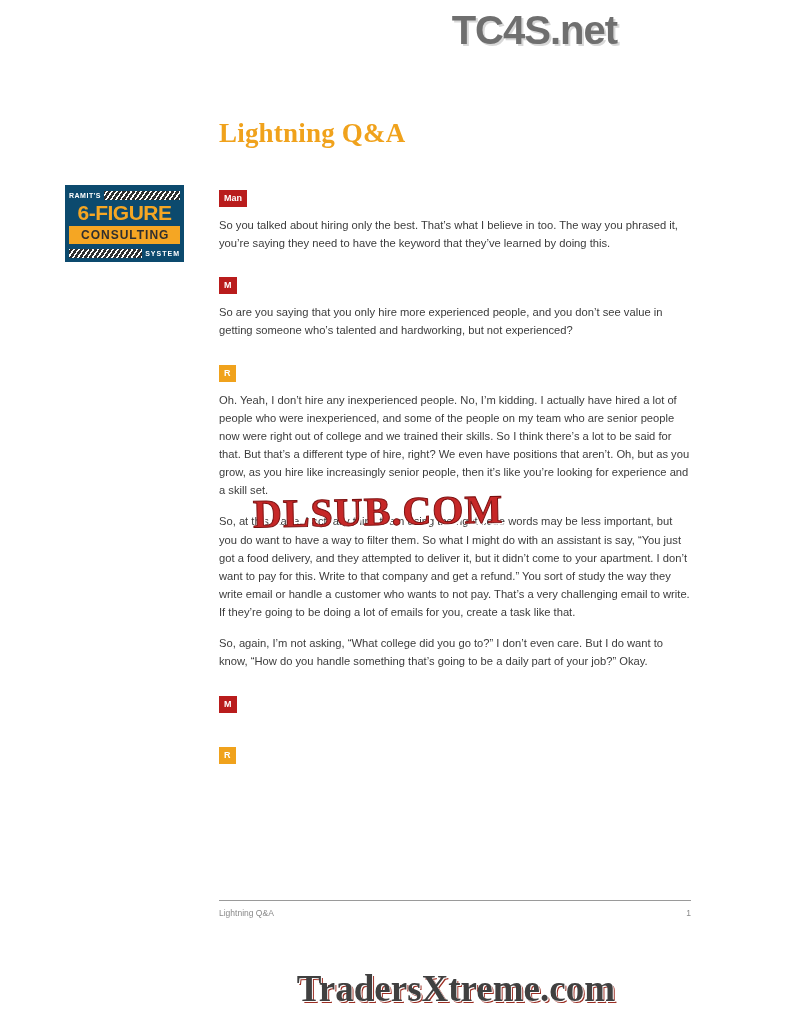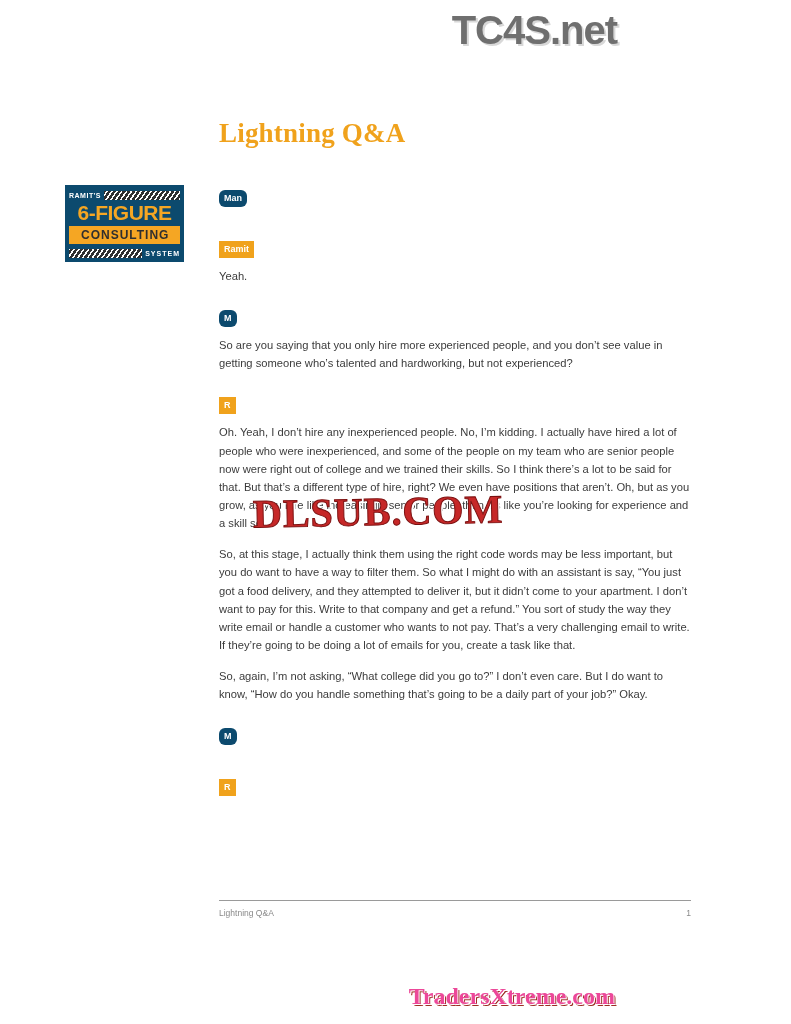--- a/index.html
+++ b/index.html
@@ -27,22 +27,22 @@
     letter-spacing: -1px;
     color: #6f6f6f;
     text-shadow: 2px 2px 0 #d8d8d8;
   }
   .wm-bottom {
     position: absolute;
     bottom: 14px;
     right: 20px;
     font-family: "Liberation Serif", serif;
     font-weight: bold;
-    font-size: 24px;
-    color: #ec4899;
+    font-size: 37px;
+    color: #404040;
     text-shadow: 1px 1px 0 #ffffff, 2px 2px 0 #9b2d22;
   }
   .wm-center {
     position: absolute;
     top: 488px;
     left: 253px;
     font-family: "Liberation Serif", serif;
     font-weight: bold;
     font-size: 40px;
     letter-spacing: 1px;
@@ -145,22 +145,21 @@
     display: inline-block;
     background: #f0a21c;
     color: #ffffff;
     font-size: 9px;
     font-weight: bold;
     line-height: 1;
     padding: 4px 5px 4px 5px;
     margin-bottom: 9px;
   }
   .speaker.dark {
-    background: #0c4a6e;
-    border-radius: 6px;
+    background: #b91c1c;
   }
   .speaker.small {
     padding: 4px 5px;
     min-width: 13px;
     text-align: center;
   }
   p.body {
     font-size: 11.2px;
     line-height: 1.62;
     color: #3b3b3b;
@@ -209,22 +208,21 @@
     <div class="logo-consulting">CONSULTING</div>
     <div class="logo-row-bottom">
       <span class="hatch"></span>
       <span class="logo-system">SYSTEM</span>
     </div>
   </div>
 
   <div class="content">
     <h1 class="doc-title">Lightning Q&amp;A</h1>
     <div id="transcript">
-        <div class="turn"><div class="speaker dark">Man</div></div>
-        <div class="turn"><div class="speaker">Ramit</div><p class="body">Yeah.</p></div>
+        <div class="turn"><div class="speaker dark">Man</div><p class="body">So you talked about hiring only the best. That’s what I believe in too. The way you phrased it, you’re saying they need to have the keyword that they’ve learned by doing this.</p></div>
         <div class="turn"><div class="speaker dark small">M</div><p class="body">So are you saying that you only hire more experienced people, and you don’t see value in getting someone who’s talented and hardworking, but not experienced?</p></div>
         <div class="turn"><div class="speaker small">R</div><p class="body">Oh. Yeah, I don’t hire any inexperienced people. No, I’m kidding. I actually have hired a lot of people who were inexperienced, and some of the people on my team who are senior people now were right out of college and we trained their skills. So I think there’s a lot to be said for that. But that’s a different type of hire, right? We even have positions that aren’t. Oh, but as you grow, as you hire like increasingly senior people, then it’s like you’re looking for experience and a skill set.</p><p class="body">So, at this stage, I actually think them using the right code words may be less important, but you do want to have a way to filter them. So what I might do with an assistant is say, “You just got a food delivery, and they attempted to deliver it, but it didn’t come to your apartment. I don’t want to pay for this. Write to that company and get a refund.” You sort of study the way they write email or handle a customer who wants to not pay. That’s a very challenging email to write. If they’re going to be doing a lot of emails for you, create a task like that.</p><p class="body">So, again, I’m not asking, “What college did you go to?” I don’t even care. But I do want to know, “How do you handle something that’s going to be a daily part of your job?” Okay.</p></div>
         <div class="turn"><div class="speaker dark small">M</div></div>
         <div class="turn"><div class="speaker small">R</div></div>
       </div>
   </div>
 
   <div class="footer-rule"></div>
   <div class="footer">
     <span>Lightning Q&amp;A</span>

